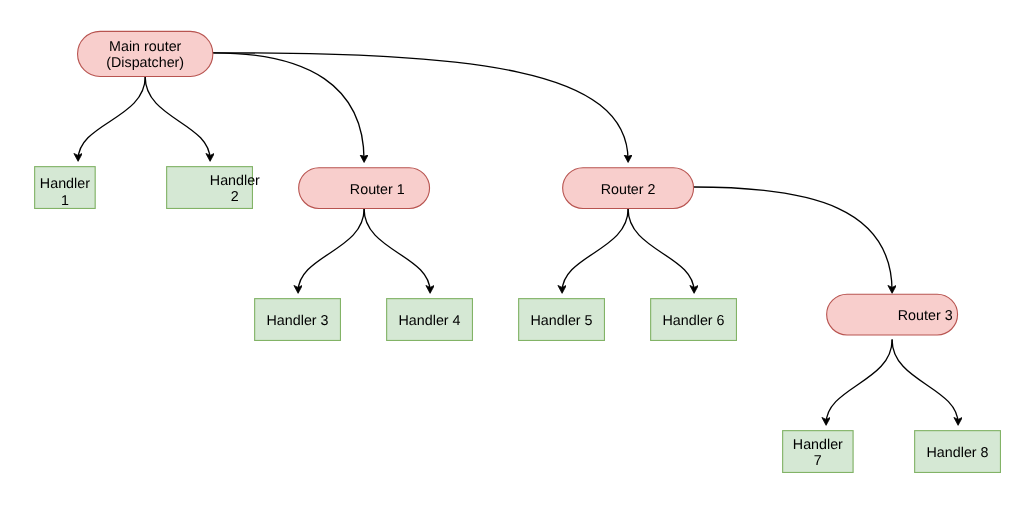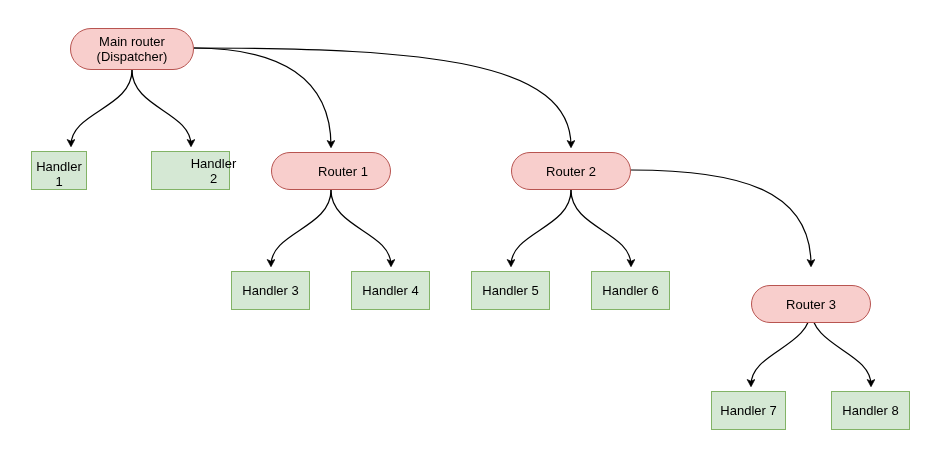--- a/index.html
+++ b/index.html
@@ -99,24 +99,24 @@
       </div>
       <div class="node node-handler" style="left: 351px; top: 271px; width: 79px; height: 39px;">
         <span class="node-label">Handler 4</span>
       </div>
       <div class="node node-handler" style="left: 471px; top: 271px; width: 79px; height: 39px;">
         <span class="node-label">Handler 5</span>
       </div>
       <div class="node node-handler" style="left: 591px; top: 271px; width: 79px; height: 39px;">
         <span class="node-label">Handler 6</span>
       </div>
-      <div class="node node-router" style="left: 751px; top: 285px; width: 120px; height: 38px;">
+      <div class="node node-router" style="left: 751px; top: 267px; width: 120px; height: 38px; justify-content: flex-end;">
         <span class="node-label">Router 3</span>
       </div>
-      <div class="node node-handler" style="left: 711px; top: 391px; width: 75px; height: 39px;">
+      <div class="node node-handler" style="left: 711px; top: 391px; width: 65px; height: 39px;">
         <span class="node-label">Handler 7</span>
       </div>
       <div class="node node-handler" style="left: 831px; top: 391px; width: 79px; height: 39px;">
         <span class="node-label">Handler 8</span>
       </div>
     </div>
 
 </div>
 
 </body></html>

